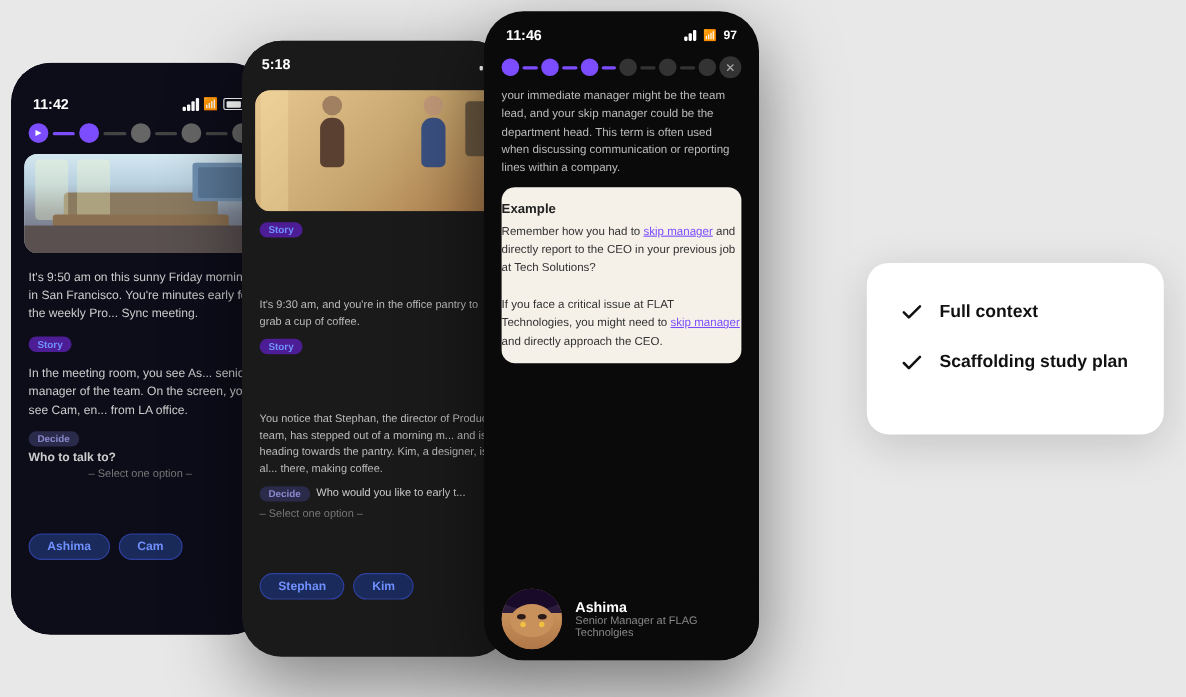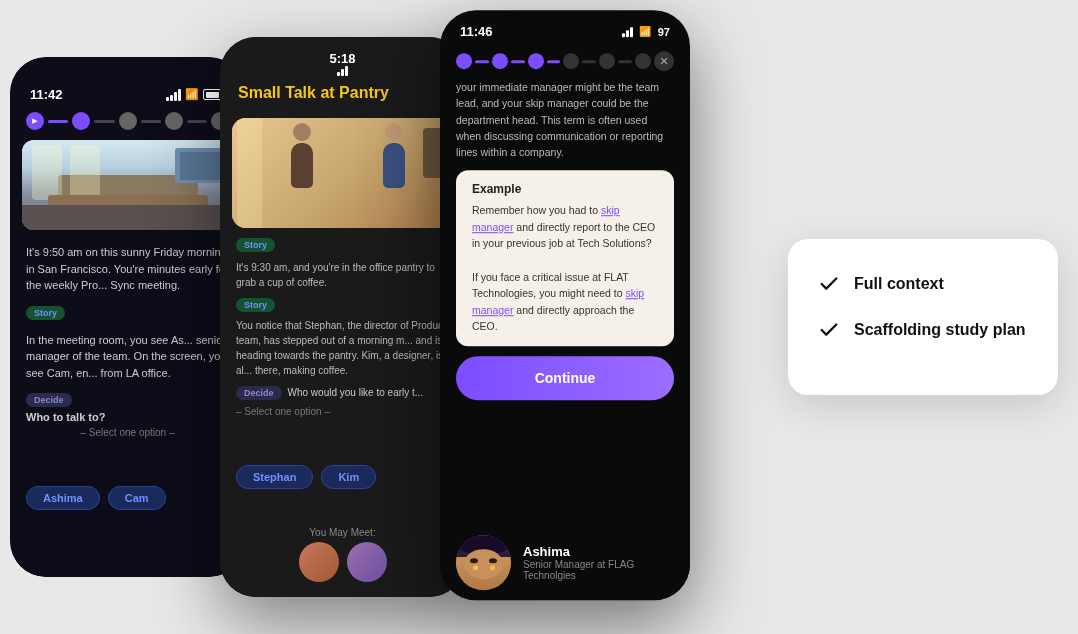--- a/index.html
+++ b/index.html
@@ -133,21 +133,21 @@
 
     .story-text {
       padding: 8px 16px;
       font-size: 11px;
       color: #ccc;
       line-height: 1.5;
     }
 
     .story-badge {
       display: inline-block;
-      background: #14532d;
+      background: #4c1d95;
       color: #7090ff;
       font-size: 9px;
       font-weight: 600;
       padding: 2px 8px;
       border-radius: 10px;
       margin: 4px 16px;
     }
 
     .decide-badge {
       display: inline-block;
@@ -228,20 +228,21 @@
       display: flex;
       align-items: center;
       justify-content: center;
     }
 
     .story-text-2 {
       padding: 4px 16px;
       font-size: 10px;
       color: #bbb;
       line-height: 1.5;
+      margin-top: 46px;
     }
 
     .decide-row {
       display: flex;
       align-items: flex-start;
       padding: 4px 16px;
       gap: 6px;
     }
 
     .decide-text {
@@ -358,21 +359,21 @@
     .definition-text {
       font-size: 10.5px;
       color: #bbb;
       line-height: 1.55;
       margin-bottom: 10px;
     }
 
     .example-box {
       background: #f5f0e8;
       border-radius: 12px;
-      padding: 12px 16px;
+      padding: 12px 0;
       margin-bottom: 10px;
     }
 
     .example-label {
       font-size: 12px;
       font-weight: 600;
       color: #222;
       margin-bottom: 6px;
     }
 
@@ -585,29 +586,28 @@
       <div class="select-option-text">– Select one option –</div>
       <div class="option-buttons">
         <button class="option-btn">Ashima</button>
         <button class="option-btn">Cam</button>
       </div>
     </div>
   </div>
 
   <div class="phone-2">
     <div class="phone-2-header">
-      <div class="status-bar" style="padding:0 0 8px 0;flex-direction:column;">
+      <div class="status-bar" style="padding:0 0 8px 0;">
         <span>5:18</span>
         <div class="signal-bars">
           <div class="signal-bar" style="height:4px;"></div>
           <div class="signal-bar" style="height:7px;"></div>
           <div class="signal-bar" style="height:10px;"></div>
         </div>
       </div>
-      <div class="phone-2-title">Small Talk at Pantry</div>
     </div>
 
     <div class="story-image-2">
       <div class="pantry-scene">
         <div style="position:absolute;top:0;left:0;right:0;bottom:0;background:linear-gradient(135deg,#e8c890,#c8a870,#a87848);"></div>
 
         <div style="position:absolute;left:25%;top:5px;width:30px;height:65px;display:flex;flex-direction:column;align-items:center;">
           <div style="width:18px;height:18px;border-radius:50%;background:#a08060;"></div>
           <div style="width:22px;height:45px;background:#5a4030;border-radius:10px 10px 5px 5px;margin-top:2px;"></div>
         </div>
@@ -637,31 +637,20 @@
       <span class="decide-badge" style="margin:0;flex-shrink:0;">Decide</span>
       <span class="decide-text">Who would you like to early t...</span>
     </div>
 
     <div class="select-option-text" style="text-align:left;padding-left:16px;">– Select one option –</div>
     <div class="option-buttons">
       <button class="option-btn">Stephan</button>
       <button class="option-btn">Kim</button>
     </div>
 
-    <div class="bottom-gradient">
-      <div class="you-may-meet">You May Meet:</div>
-      <div class="avatar-row">
-        <div class="avatar-sm">
-          <div class="avatar-sm-img" style="background:linear-gradient(135deg,#c87858,#a05838);"></div>
-        </div>
-        <div class="avatar-sm">
-          <div class="avatar-sm-img" style="background:linear-gradient(135deg,#9870b0,#7050a0);"></div>
-        </div>
-      </div>
-    </div>
   </div>
 
   <div class="phone-3">
     <div class="phone-3-status">
       <span>11:46</span>
       <div style="display:flex;align-items:center;gap:6px;">
         <div class="signal-bars">
           <div class="signal-bar" style="height:4px;"></div>
           <div class="signal-bar" style="height:7px;"></div>
           <div class="signal-bar" style="height:10px;"></div>
@@ -694,21 +683,20 @@
         <div class="example-text">
           Remember how you had to <span class="link">skip manager</span> and directly report to the CEO in your previous job at Tech Solutions?
         </div>
         <br>
         <div class="example-text">
           If you face a critical issue at FLAT Technologies, you might need to <span class="link">skip manager</span> and directly approach the CEO.
         </div>
       </div>
     </div>
 
-    <div class="continue-btn">Continue</div>
 
     <div class="character-section">
       <div class="char-avatar">
 
         <div style="width:100%;height:100%;background:linear-gradient(180deg,#3a2a4a 0%,#2a1a3a 40%,#c8905a 40%,#b07848 100%);position:relative;overflow:hidden;">
 
           <div style="position:absolute;top:0;left:0;right:0;height:35%;background:#1a0a2a;border-radius:0 0 50% 50%;"></div>
 
           <div style="position:absolute;top:25%;left:15%;right:15%;height:55%;background:#c8905a;border-radius:50%;"></div>
 

